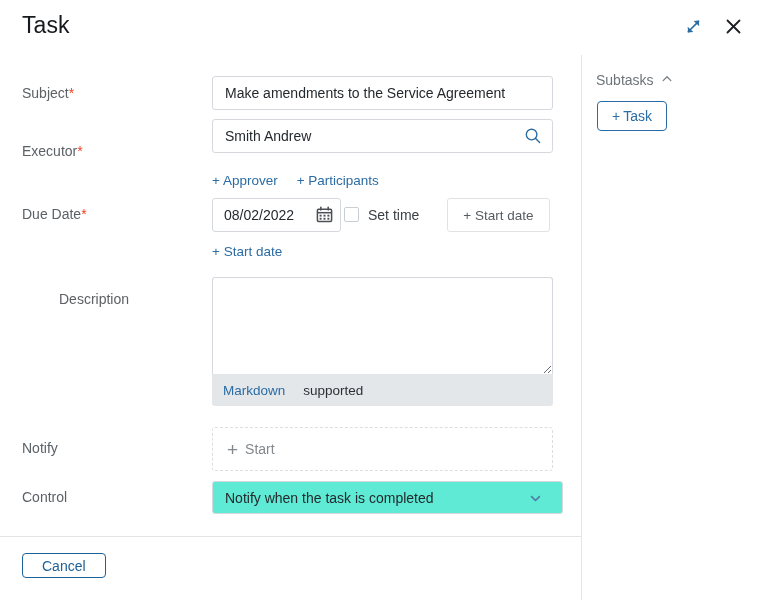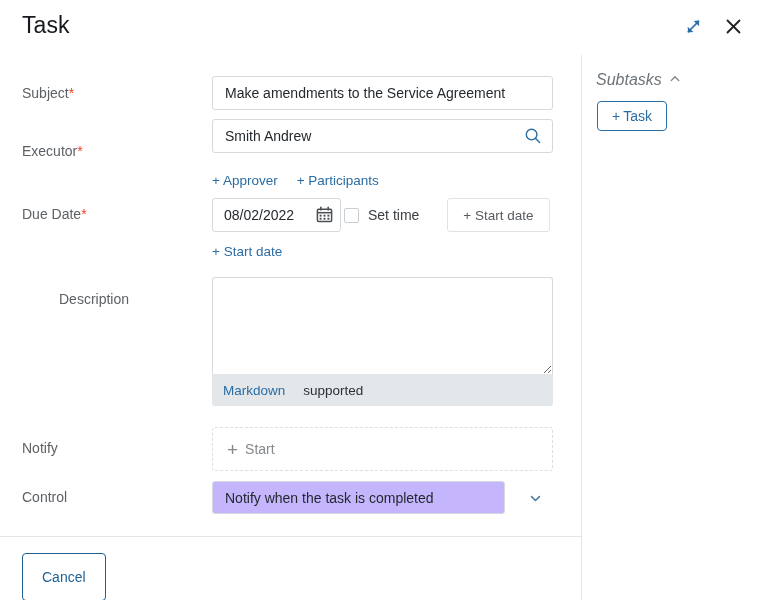--- a/index.html
+++ b/index.html
@@ -234,25 +234,25 @@
     font-size: 19px;
     line-height: 1;
     color: #83888d;
     font-weight: 300;
   }
 
   
   .select-wrap { position: relative; width: 341px; }
   .select-box {
     box-sizing: border-box;
-    width: 293px;
+    width: 351px;
     height: 33px;
     border: 1px solid #d5d9dd;
     border-radius: 3px;
-    background: #c4b5fd;
+    background: #5eead4;
     display: flex;
     align-items: center;
     padding: 0 12px;
     font-size: 14px;
     color: #24292e;
     cursor: pointer;
   }
   .sel-chevron {
     position: absolute;
     right: 11px; top: 10px;
@@ -277,21 +277,21 @@
     border: 1px solid #1e6196;
     border-radius: 4px;
     color: #ffffff;
     font-family: "Liberation Sans", sans-serif;
     font-size: 14px;
     font-weight: bold;
     cursor: pointer;
   }
   .btn-outline {
     box-sizing: border-box;
-    height: 48px;
+    height: 25px;
     padding: 0 19px;
     background: #ffffff;
     border: 1px solid #1e6196;
     border-radius: 4px;
     color: #1e6196;
     font-family: "Liberation Sans", sans-serif;
     font-size: 14px;
     cursor: pointer;
   }
 
@@ -304,23 +304,22 @@
   }
   .subtasks-head {
     position: absolute;
     left: 14px; top: 16px;
     display: flex;
     align-items: center;
     gap: 7px;
     cursor: pointer;
   }
   .subtasks-title {
-    font-size: 16px;
+    font-size: 14px;
     color: #6d7479;
-    font-style: italic;
   }
   .btn-task {
     position: absolute;
     left: 15px; top: 46px;
     box-sizing: border-box;
     height: 30px;
     padding: 0 14px;
     background: #ffffff;
     border: 1px solid #2b6ca3;
     border-radius: 4px;
@@ -413,21 +412,21 @@
                   <rect x="3.6" y="8.7" width="2" height="1.9"></rect>
                   <rect x="7.5" y="8.7" width="2" height="1.9"></rect>
                   <rect x="11.4" y="8.7" width="2" height="1.9"></rect>
                   <rect x="3.6" y="11.8" width="2" height="1.9"></rect>
                   <rect x="7.5" y="11.8" width="2" height="1.9"></rect>
                   <rect x="11.4" y="11.8" width="2" height="1.9"></rect>
                 </g>
               </svg>
             </div>
           </div>
-          <div style="display:flex; align-items:center; gap:9px;">
+          <div style="display:flex; gap:9px;">
             <div class="checkbox"></div>
             <span class="check-label">Set time</span>
           </div>
           <button class="ghost-btn" style="margin-left:25px;">+ Start date</button>
         </div>
         <div style="margin-top:10px;">
           <span class="link">+ Start date</span>
         </div>
       </div>
     </div>

